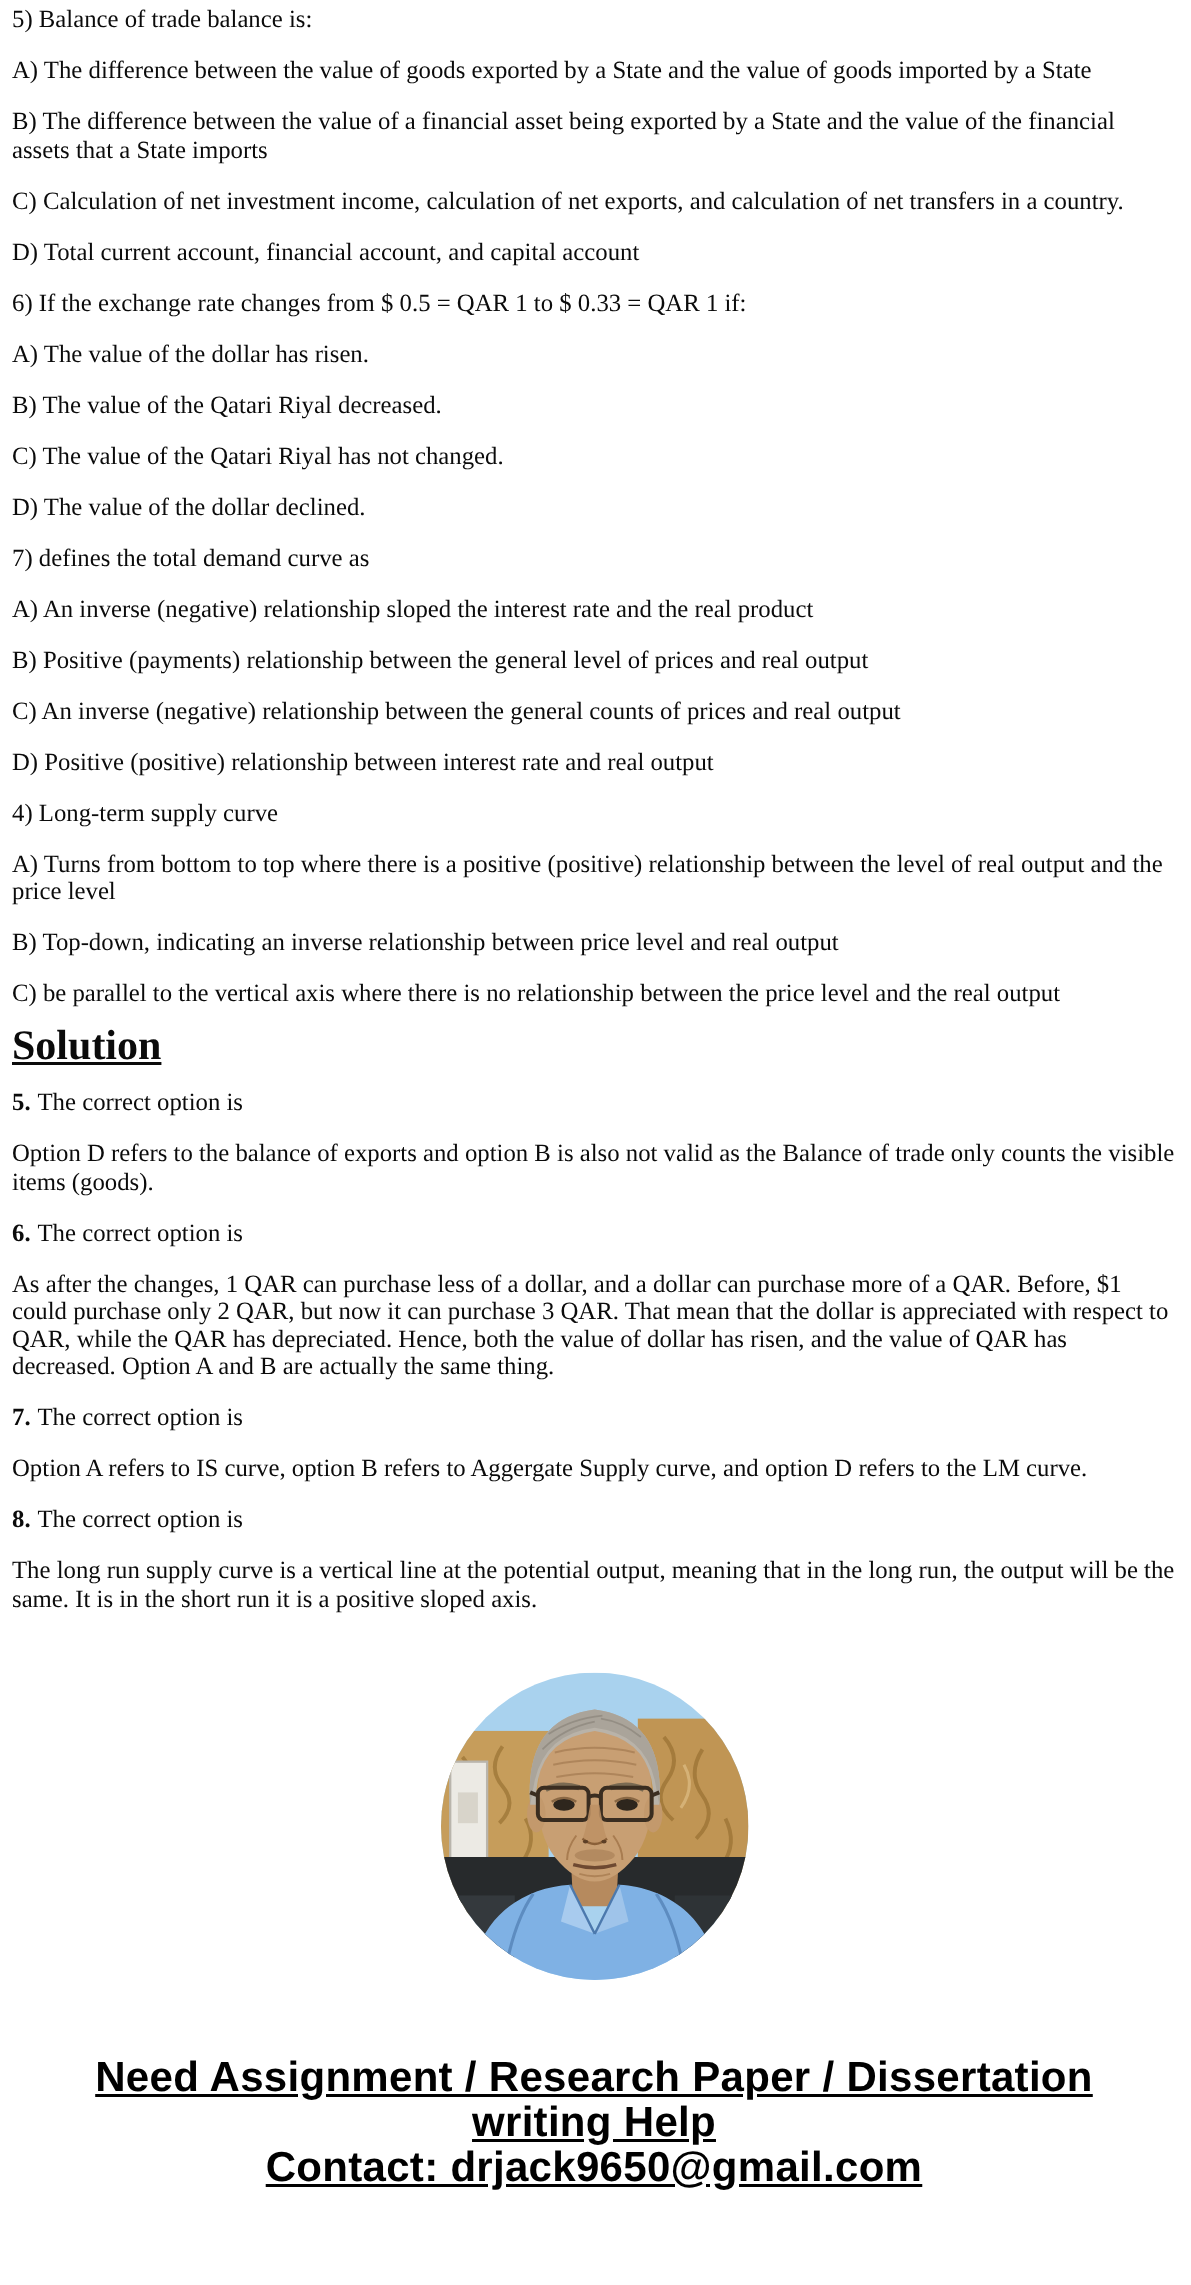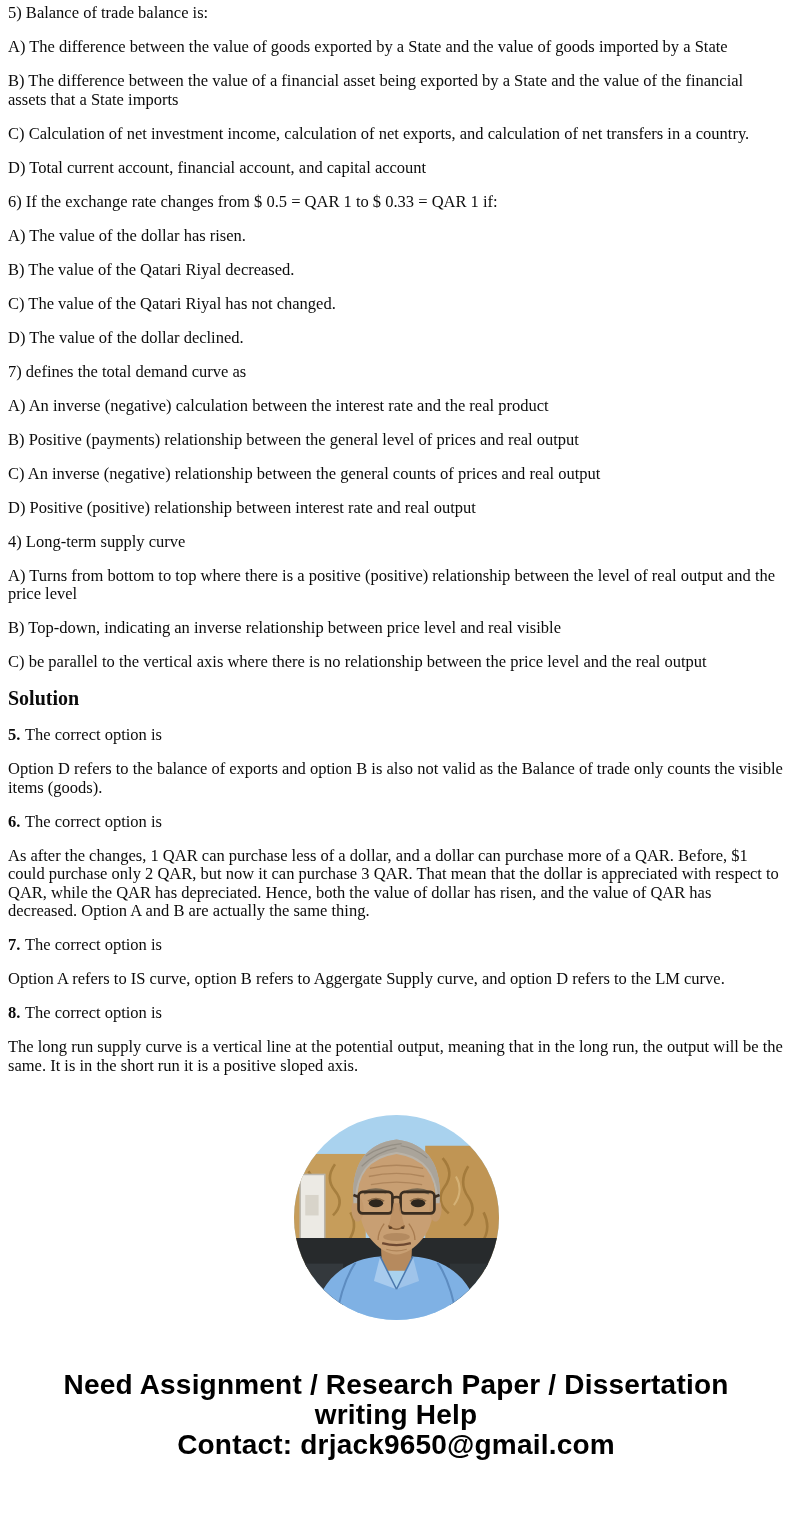--- a/index.html
+++ b/index.html
@@ -15,23 +15,24 @@
   }
   .body-text {
     margin: 0 0 15.5px 0;
     font-size: 16.5px;
     line-height: 18.5px;
   }
   .ans-intro strong { font-weight: 700; }
   .ans-intro .intro-text { margin-left: 0.28em; }
   .solution-heading {
     margin: 15px 0 17px 0;
-    font-size: 20px;
+    font-size: 28px;
     line-height: 22px;
     font-weight: 700;
+    text-decoration: underline;
   }
   .photo-wrap {
     margin-top: 40px;
     display: flex;
     justify-content: center;
   }
   .portrait {
     width: 205px;
     height: 205px;
     display: block;
@@ -39,48 +40,48 @@
   .footer {
     margin-top: 50px;
     text-align: center;
     font-family: "Liberation Sans", sans-serif;
     font-weight: 700;
     font-size: 28px;
     line-height: 30px;
     color: #000;
     letter-spacing: 0.2px;
   }
-  .footer div { max-width: 750px; margin: 0 auto; }
+  .footer div { max-width: 750px; margin: 0 auto; text-decoration: underline; }
 </style>
 </head>
 <body>
 
 <div class="doc">
 
   <p class="body-text">5) Balance of trade balance is:</p>
   <p class="body-text">A) The difference between the value of goods exported by a State and the value of goods imported by a State</p>
   <p class="body-text">B) The difference between the value of a financial asset being exported by a State and the value of the financial assets that a State imports</p>
   <p class="body-text">C) Calculation of net investment income, calculation of net exports, and calculation of net transfers in a country.</p>
   <p class="body-text">D) Total current account, financial account, and capital account</p>
 
   <p class="body-text">6) If the exchange rate changes from $ 0.5 = QAR 1 to $ 0.33 = QAR 1 if:</p>
   <p class="body-text">A) The value of the dollar has risen.</p>
   <p class="body-text">B) The value of the Qatari Riyal decreased.</p>
   <p class="body-text">C) The value of the Qatari Riyal has not changed.</p>
   <p class="body-text">D) The value of the dollar declined.</p>
 
   <p class="body-text">7) defines the total demand curve as</p>
-  <p class="body-text">A) An inverse (negative) calculation between the interest rate and the real product</p>
+  <p class="body-text">A) An inverse (negative) relationship sloped the interest rate and the real product</p>
   <p class="body-text">B) Positive (payments) relationship between the general level of prices and real output</p>
   <p class="body-text">C) An inverse (negative) relationship between the general counts of prices and real output</p>
   <p class="body-text">D) Positive (positive) relationship between interest rate and real output</p>
 
   <p class="body-text">4) Long-term supply curve</p>
   <p class="body-text">A) Turns from bottom to top where there is a positive (positive) relationship between the level of real output and the price level</p>
-  <p class="body-text">B) Top-down, indicating an inverse relationship between price level and real visible</p>
+  <p class="body-text">B) Top-down, indicating an inverse relationship between price level and real output</p>
   <p class="body-text">C) be parallel to the vertical axis where there is no relationship between the price level and the real output</p>
 
   <h2 class="solution-heading">Solution</h2>
 
   <p class="body-text ans-intro">
     <strong>5.</strong><span class="intro-text">The correct option is</span>
   </p>
   <p class="body-text">Option D refers to the balance of exports and option B is also not valid as the Balance of trade only counts the visible items (goods).</p>
 
   <p class="body-text ans-intro">

